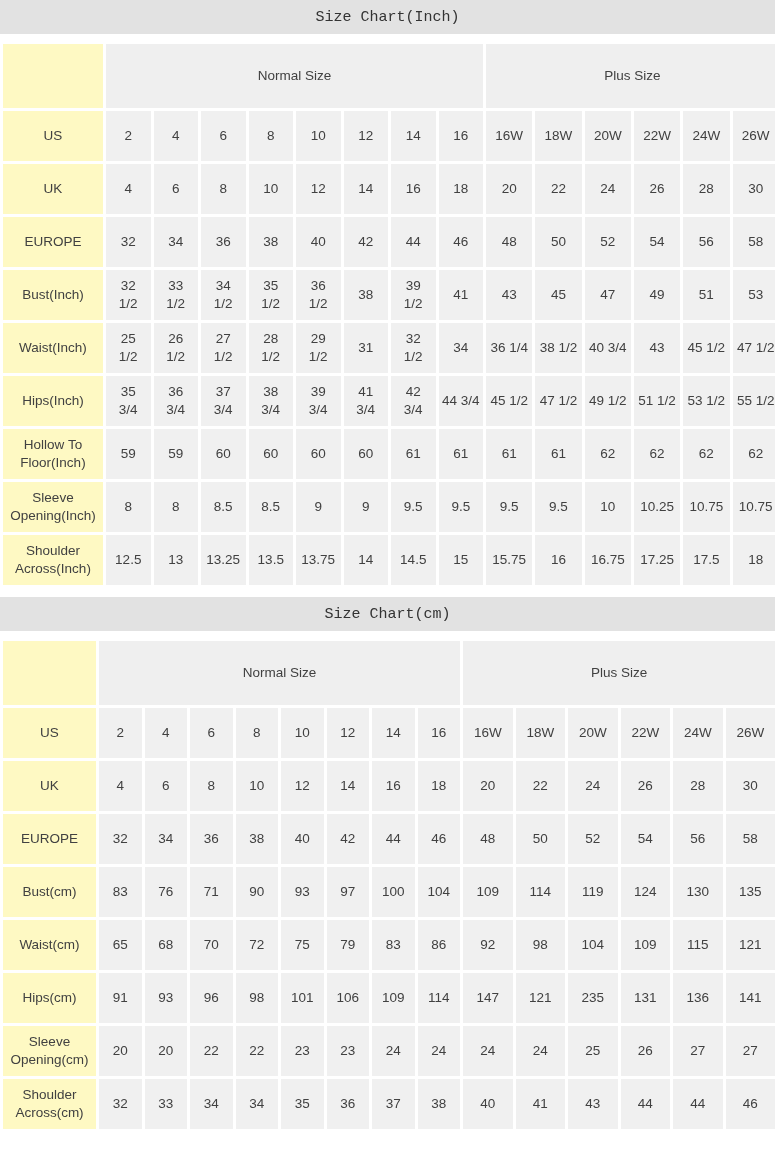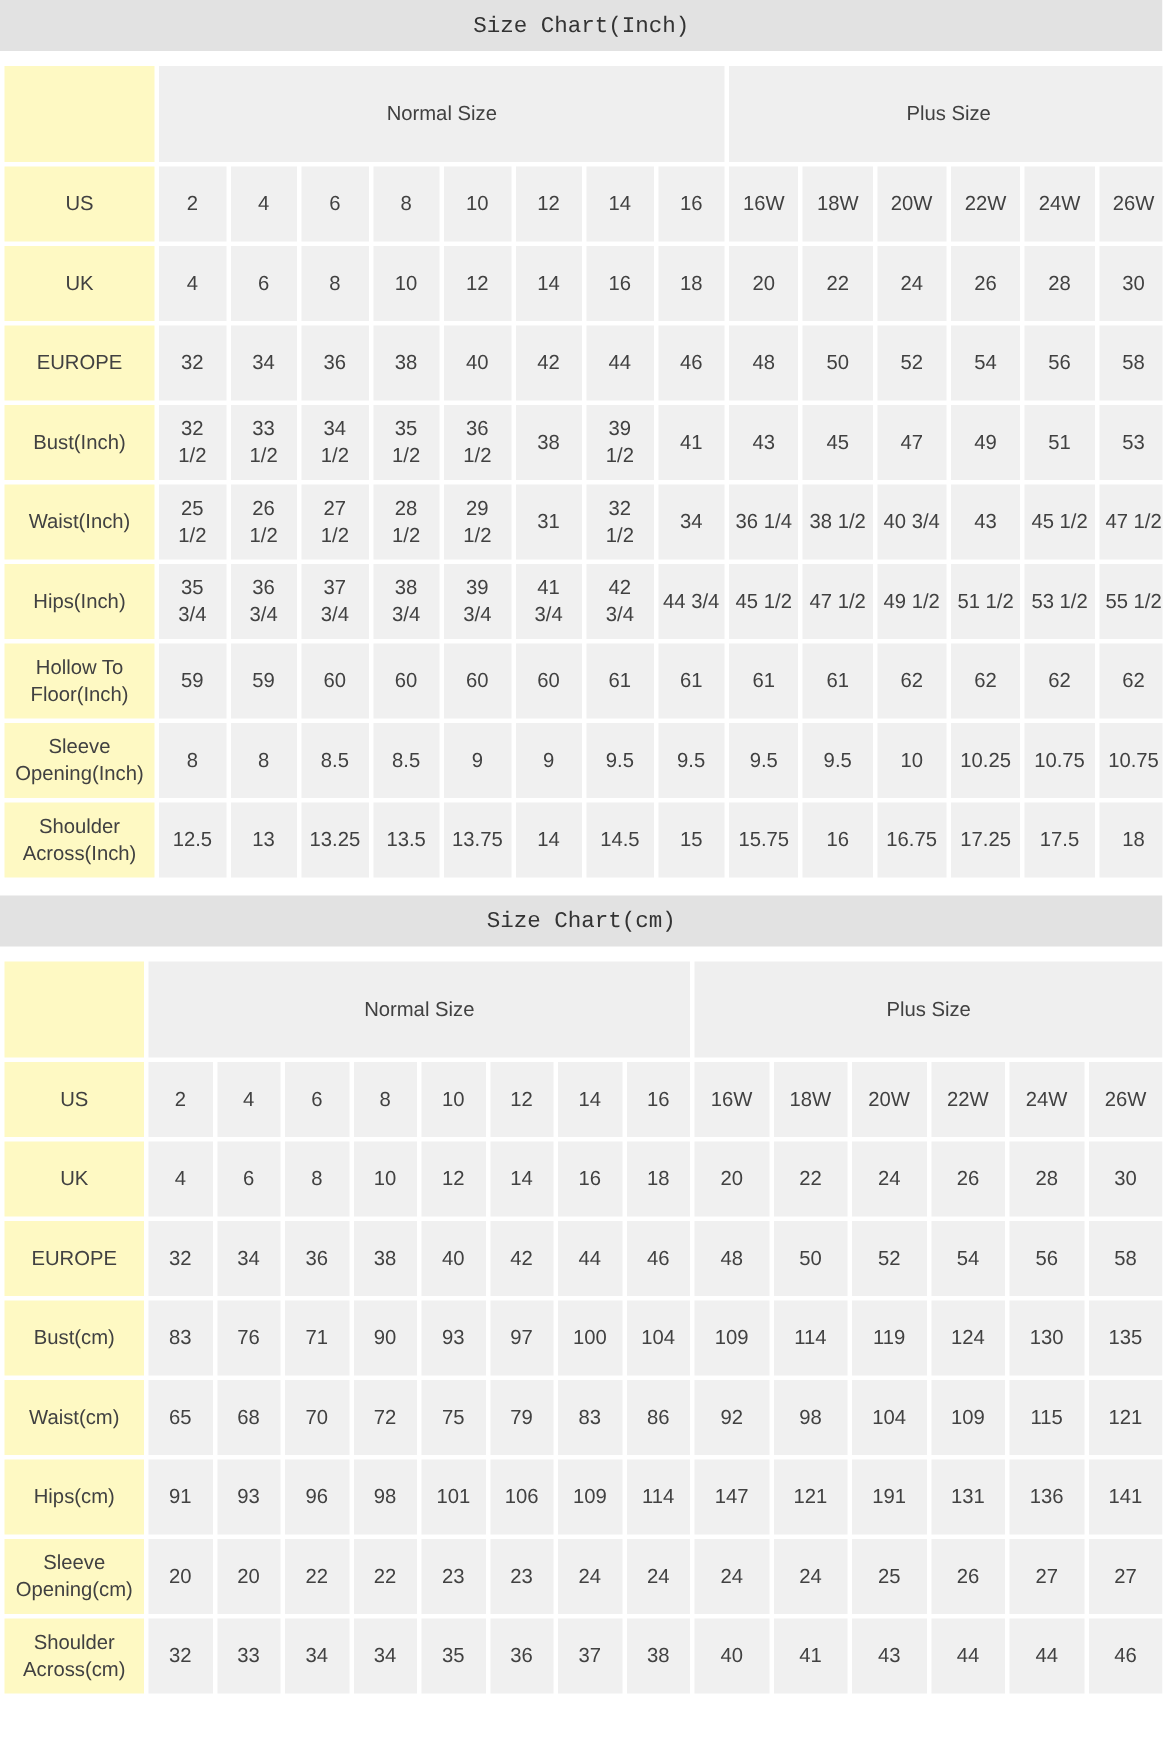--- a/index.html
+++ b/index.html
@@ -357,21 +357,21 @@
           <td>91</td>
           <td>93</td>
           <td>96</td>
           <td>98</td>
           <td>101</td>
           <td>106</td>
           <td>109</td>
           <td>114</td>
           <td>147</td>
           <td>121</td>
-          <td>191</td>
+          <td>235</td>
           <td>131</td>
           <td>136</td>
           <td>141</td>
         </tr>
         <tr>
           <td class="label">Sleeve Opening(cm)</td>
           <td>20</td>
           <td>20</td>
           <td>22</td>
           <td>22</td>

